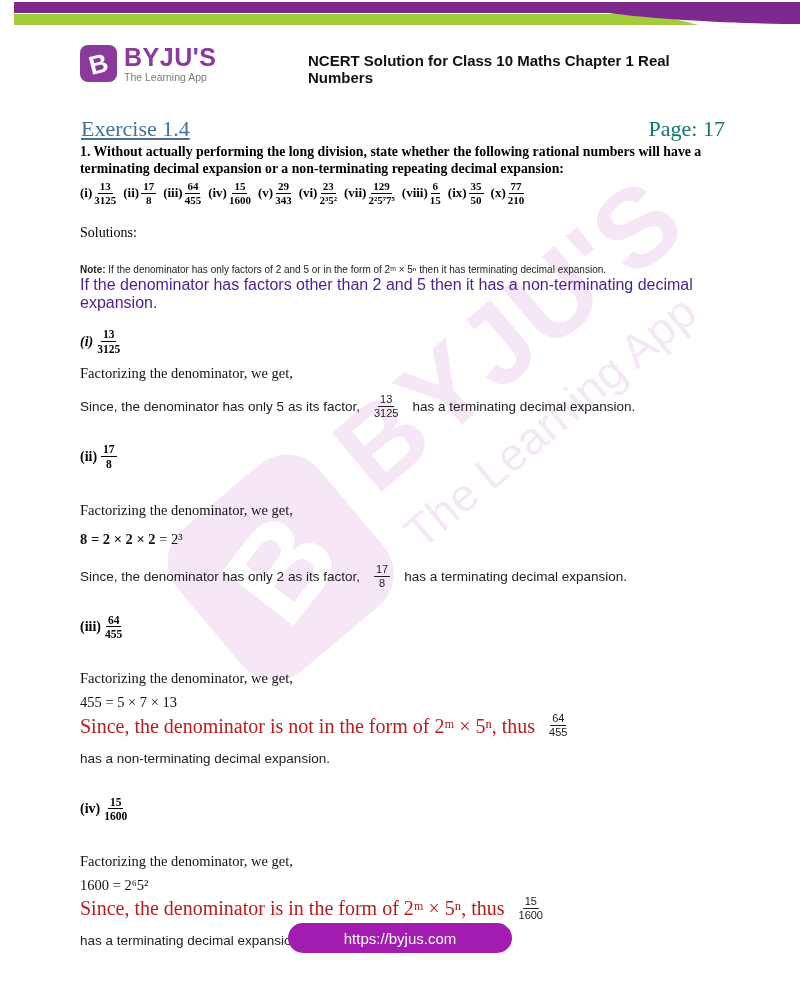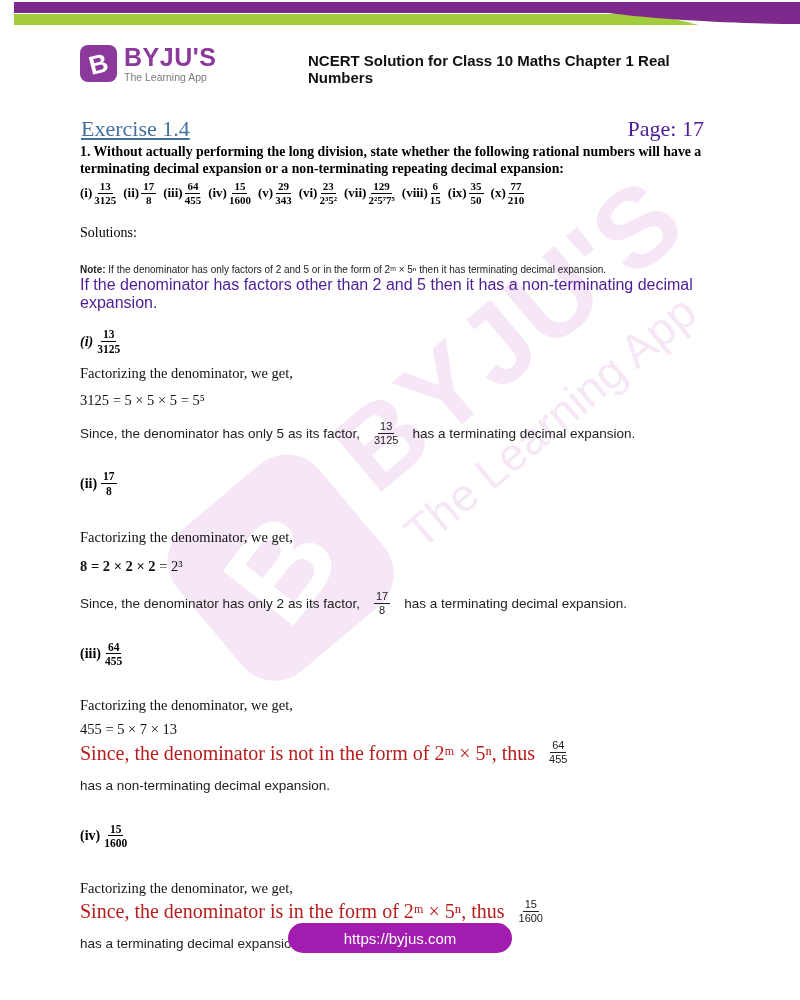--- a/index.html
+++ b/index.html
@@ -18,21 +18,21 @@
   .logo-b{color:#ffffff;font-weight:bold;font-size:26px;transform:rotate(-14deg);
           font-family:"Liberation Sans",sans-serif;line-height:1;}
   .logo-texts{display:flex;flex-direction:column;line-height:1;}
   .logo-brand{color:#8b3a9b;font-weight:bold;font-size:25px;letter-spacing:.5px;}
   .logo-tag{color:#7a7a7a;font-size:10.5px;margin-top:2px;}
   .doc-title{position:absolute;left:308px;top:52px;width:420px;font-weight:bold;font-size:15px;color:#111;}
 
   
   .exercise{position:absolute;left:81px;top:116px;font-size:22px;color:#44719e;
             text-decoration:underline;}
-  .pagenum{position:absolute;right:96px;top:116px;font-size:22px;color:#4c1d95;}
+  .pagenum{position:absolute;right:75px;top:116px;font-size:22px;color:#0f766e;}
 
   
   .watermark{position:absolute;left:150px;top:370px;width:640px;display:flex;gap:26px;
              align-items:center;transform:rotate(-40deg);transform-origin:40% 50%;
              opacity:.55;pointer-events:none;z-index:0;}
   .wm-badge{width:185px;height:185px;background:#f0d4ef;border-radius:42px;flex:0 0 auto;
             display:flex;align-items:center;justify-content:center;}
   .wm-b{color:#ffffff;font-weight:bold;font-size:130px;transform:rotate(-12deg);line-height:1;}
   .wm-text{display:flex;flex-direction:column;}
   .wm-brand{color:#f0d4ef;font-weight:bold;font-size:112px;line-height:1;letter-spacing:2px;}
@@ -194,21 +194,20 @@
   <div class="note-line2">If the denominator has factors other than 2 and 5 then it has a non-terminating decimal expansion.</div>
 
   <div class="part-head mt16">
     <span class="it">(i)</span>
     <span class="frac">
         <span class="num">13</span>
         <span class="den">3125</span>
       </span>
   </div>
   <div class="factor-line mt10">Factorizing the denominator, we get,</div>
-  <div class="fact mt10">3125 = 5 × 5 × 5 = 5⁵</div>
   <div class="conclusion mt12">
     <span>Since, the denominator has only 5 as its factor,</span>
     <span class="frac">
         <span class="num">13</span>
         <span class="den">3125</span>
       </span>
     <span>has a terminating decimal expansion.</span>
   </div>
 
   <div class="part-head mt24">
@@ -248,20 +247,21 @@
   </div>
 
   <div class="part-head mt30">
     <span>(iv)</span>
     <span class="frac">
         <span class="num">15</span>
         <span class="den">1600</span>
       </span>
   </div>
   <div class="factor-line mt30">Factorizing the denominator, we get,</div>
+  <div class="fact mt7">1600 = 2⁶5²</div>
   <div class="conclusion mt2">
     <span class="c-serif">Since, the denominator is in the form of  2ᵐ  ×  5ⁿ, thus</span>
     <span class="frac">
         <span class="num">15</span>
         <span class="den">1600</span>
       </span>
     <span>has a terminating decimal expansion.</span>
   </div>
 
 </div>

